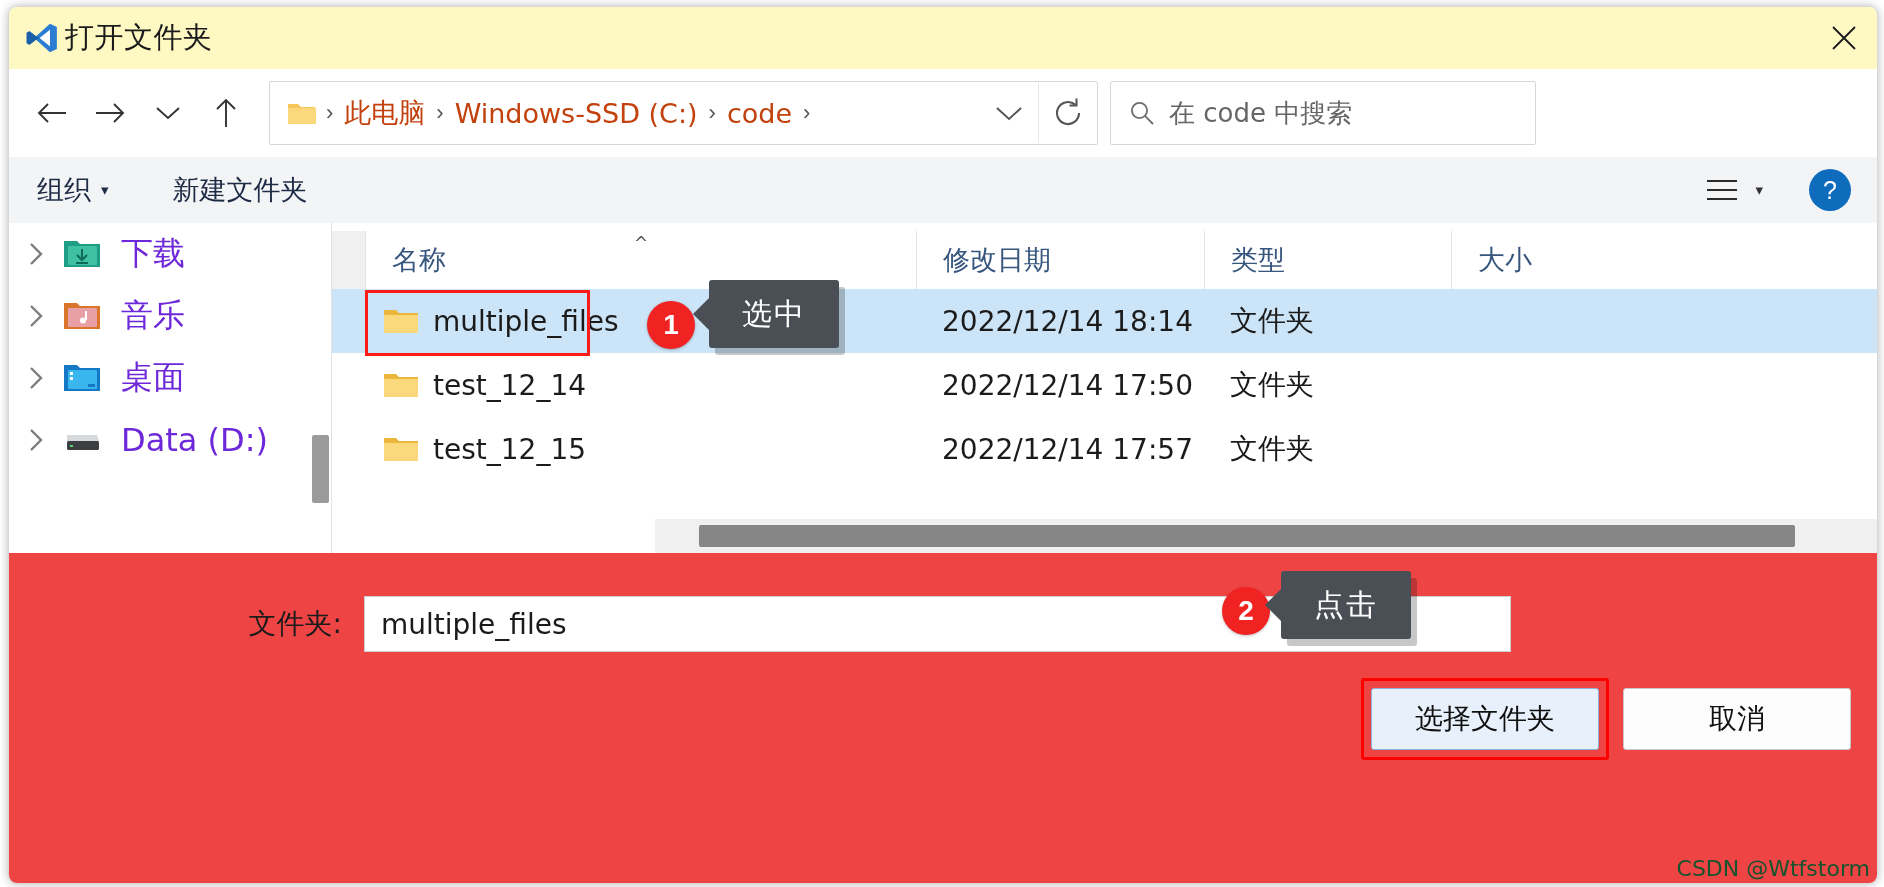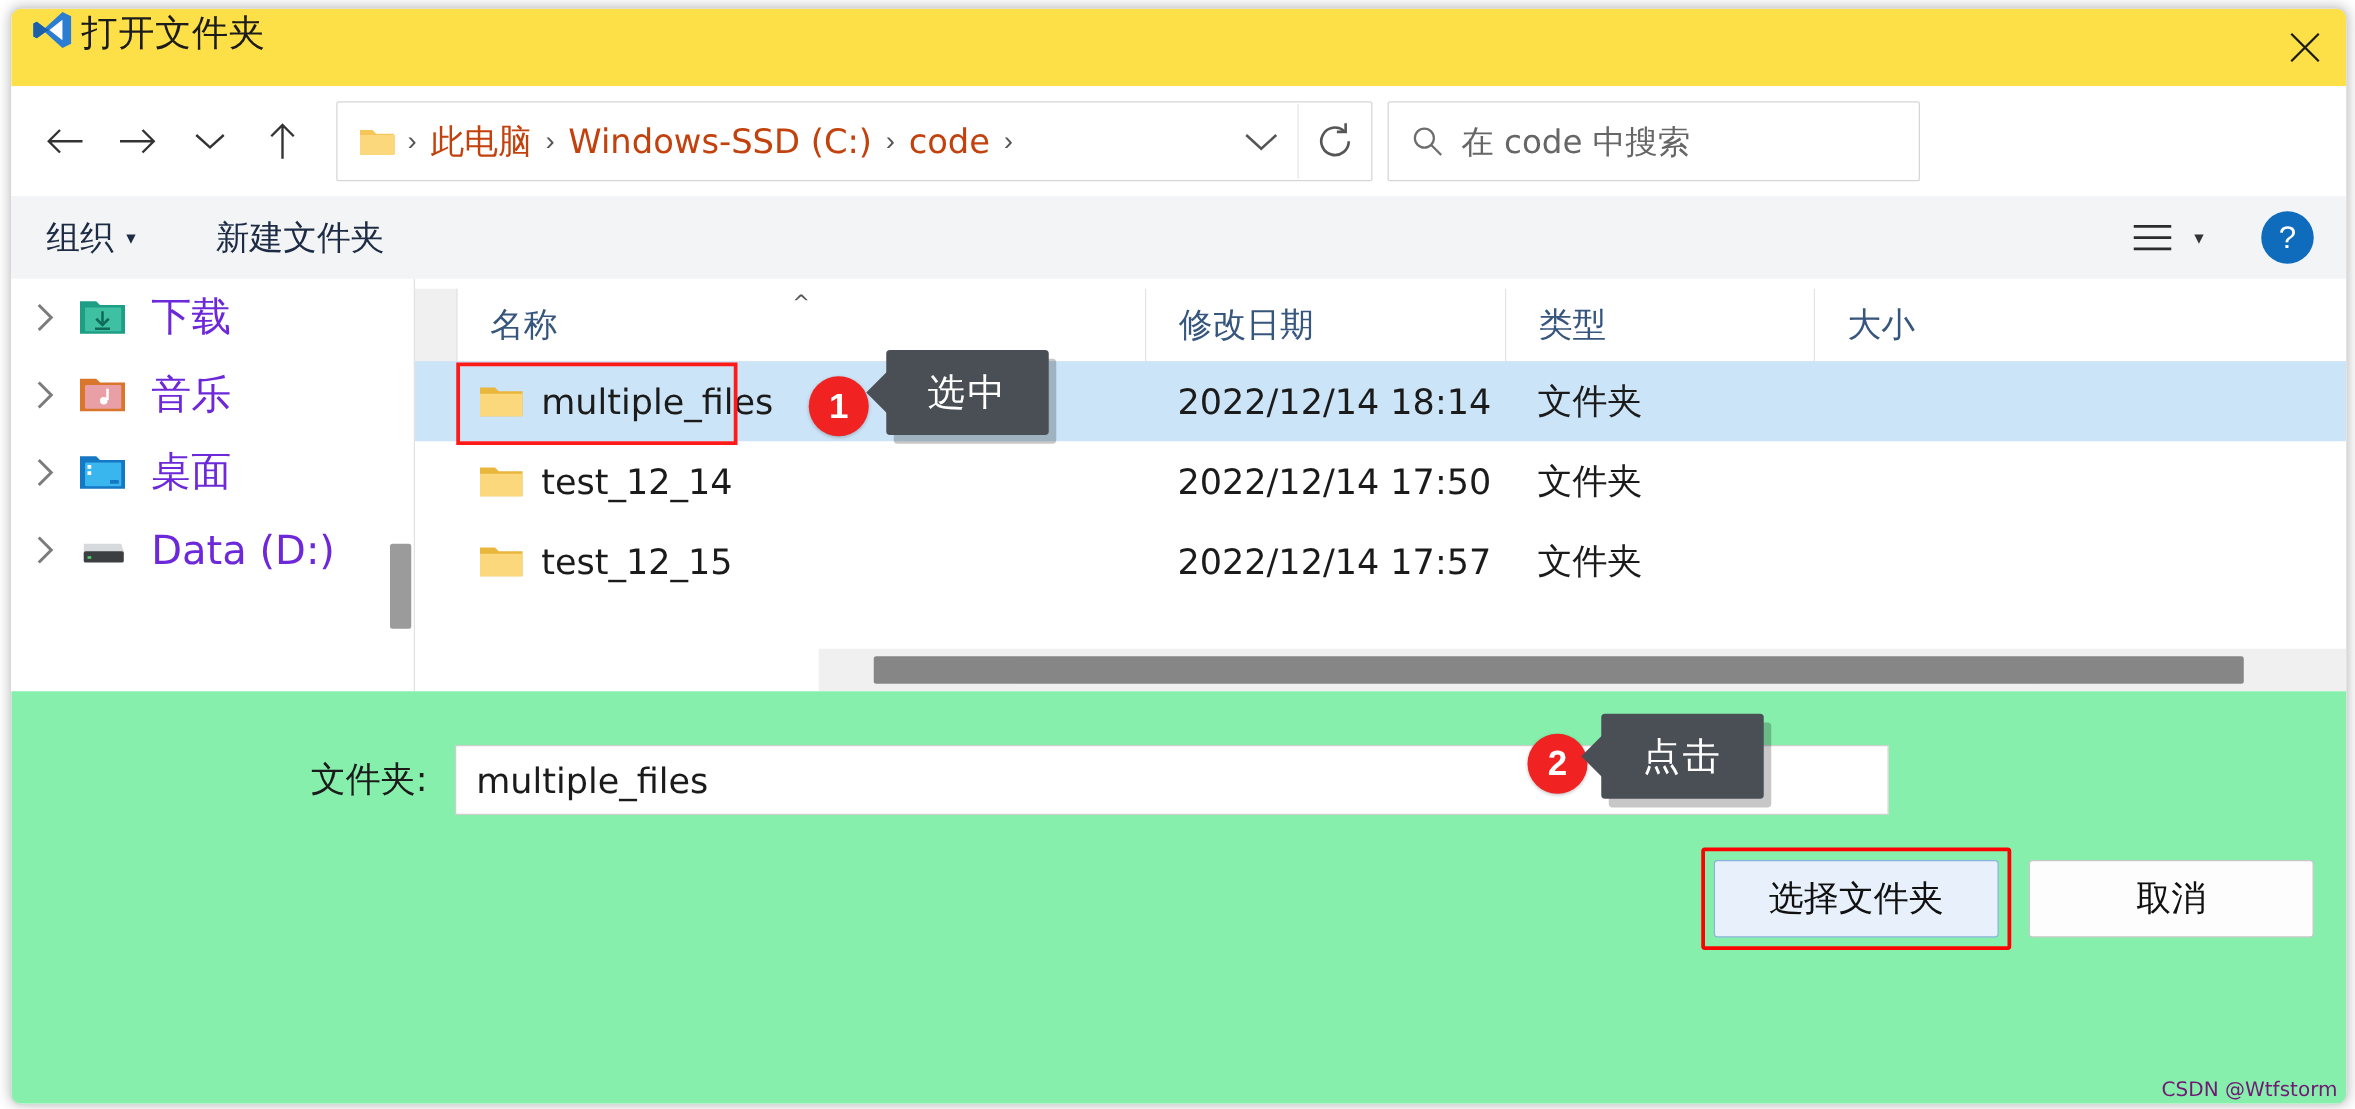--- a/index.html
+++ b/index.html
@@ -18,22 +18,22 @@
     background:#ffffff;
     border:1px solid #d8d8d8;
     border-radius:9px;
     box-shadow:0 0 10px rgba(0,0,0,.28);
     overflow:hidden;
   }
 
   
   .titlebar{
     position:absolute;left:0;top:0;width:100%;height:62px;
-    background:#fde047;
-    display:flex;
+    background:#fef9c3;
+    display:flex;align-items:center;
   }
   .vscode-logo{margin-left:16px;width:34px;height:34px;display:block;}
   .title-text{
     margin-left:6px;font-size:29px;color:#1b1b1b;letter-spacing:.5px;
     font-family:"DejaVu Sans","Liberation Sans",sans-serif;
   }
   .close-btn{
     position:absolute;right:0;top:0;width:66px;height:62px;
     display:flex;align-items:center;justify-content:center;cursor:default;
   }
@@ -170,21 +170,21 @@
   
   .hscroll-track{
     position:absolute;left:323px;bottom:0;right:0;height:34px;background:#f0f0f0;
   }
   .hscroll-thumb{
     position:absolute;left:44px;top:6px;width:1096px;height:22px;background:#868686;border-radius:2px;
   }
 
   
   .bottom{
-    position:absolute;left:0;top:546px;width:100%;bottom:0;background:#86efac;
+    position:absolute;left:0;top:546px;width:100%;bottom:0;background:#ef4444;
   }
   .folder-row{
     position:absolute;left:0;top:42px;width:100%;height:58px;display:flex;align-items:center;
   }
   .folder-label{
     width:355px;text-align:right;padding-right:22px;box-sizing:border-box;
     font-size:28px;color:#1b1b1b;
     font-family:"DejaVu Sans","Liberation Sans",sans-serif;
   }
   .folder-input{
@@ -227,21 +227,21 @@
     font-family:"DejaVu Sans","Liberation Sans",sans-serif;
     border-radius:3px;
   }
   .callout::before{
     content:"";position:absolute;left:-16px;top:50%;transform:translateY(-50%);
     border-top:17px solid transparent;border-bottom:17px solid transparent;
     border-right:17px solid #4a4f55;
   }
   .callout.shadow{box-shadow:6px 7px 0 rgba(0,0,0,.22);}
   .watermark{
-    position:absolute;right:14px;bottom:6px;font-size:16px;color:#701a75;
+    position:absolute;right:14px;bottom:6px;font-size:22px;color:#14532d;
     font-family:"DejaVu Sans","Liberation Sans",sans-serif;
   }
 </style>
 </head>
 <body>
 
 <div class="page">
   <div class="win">
 
     <div class="titlebar">

